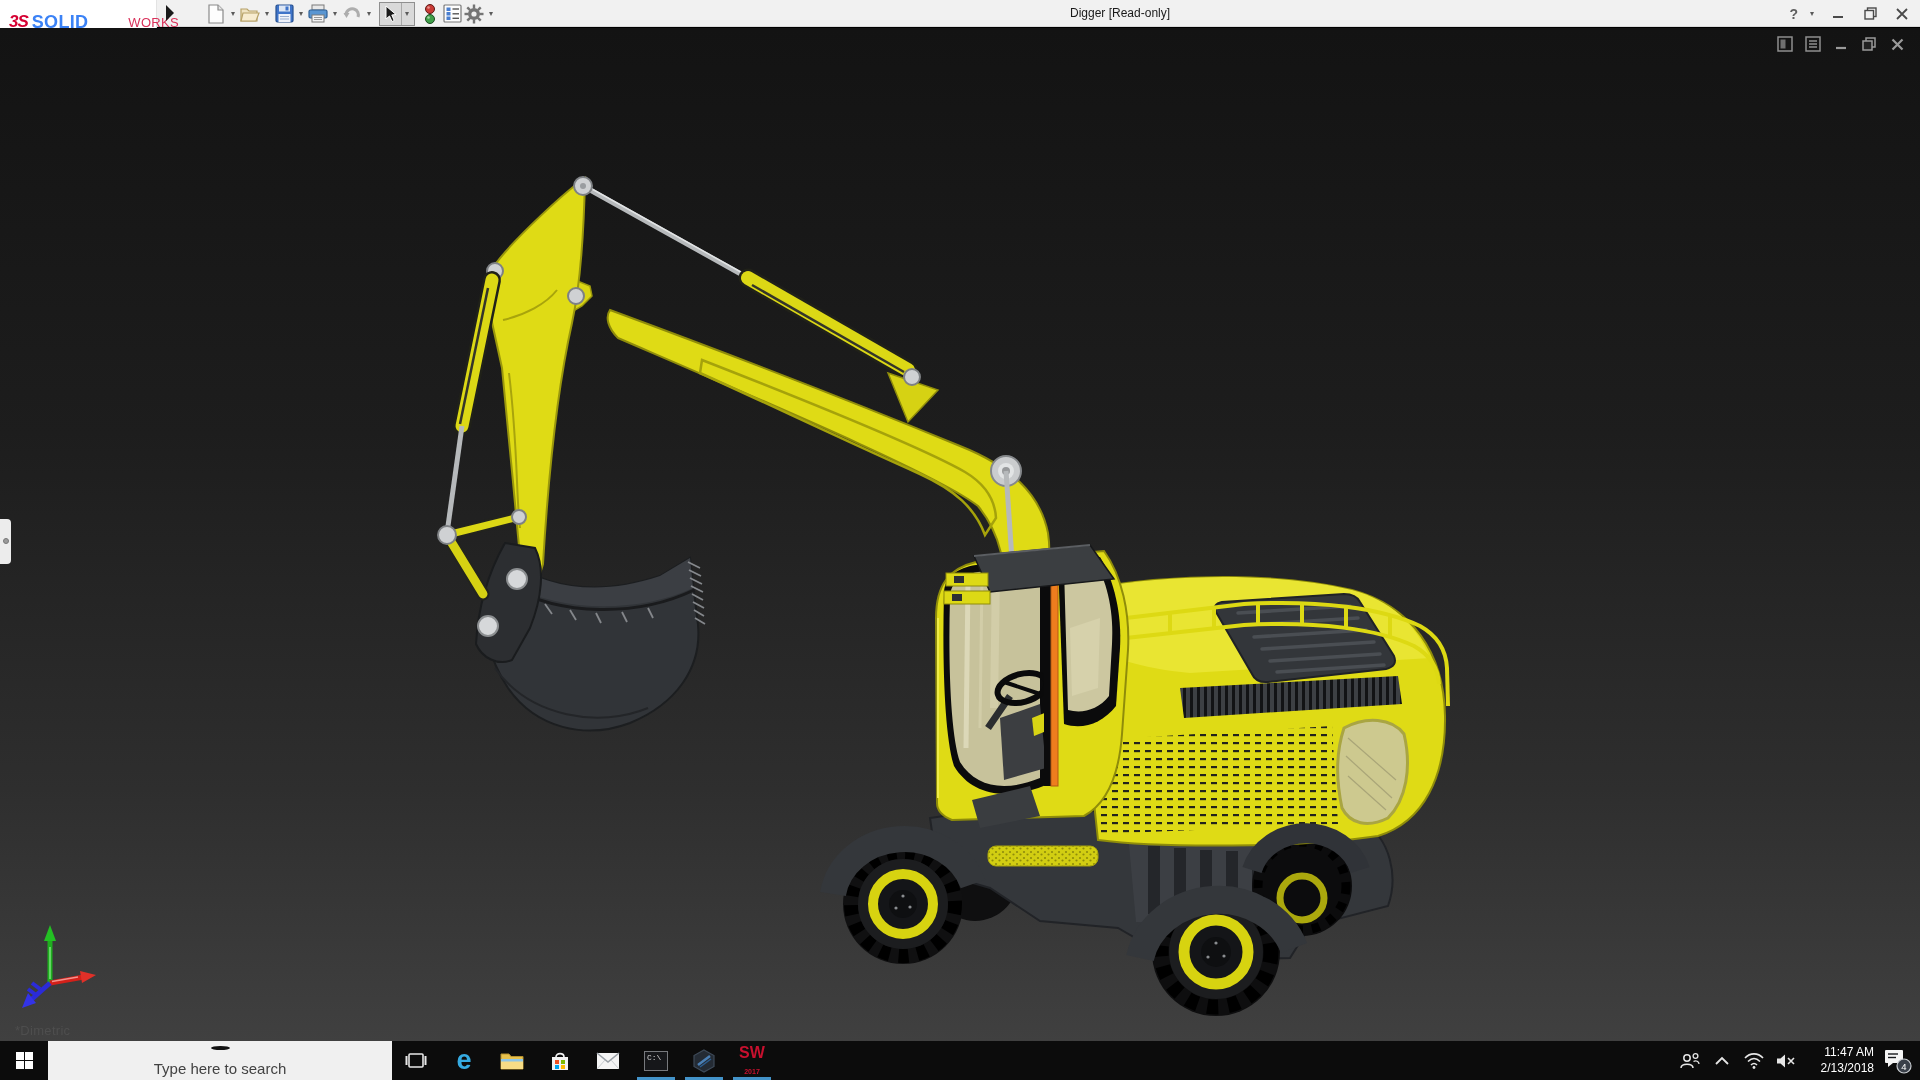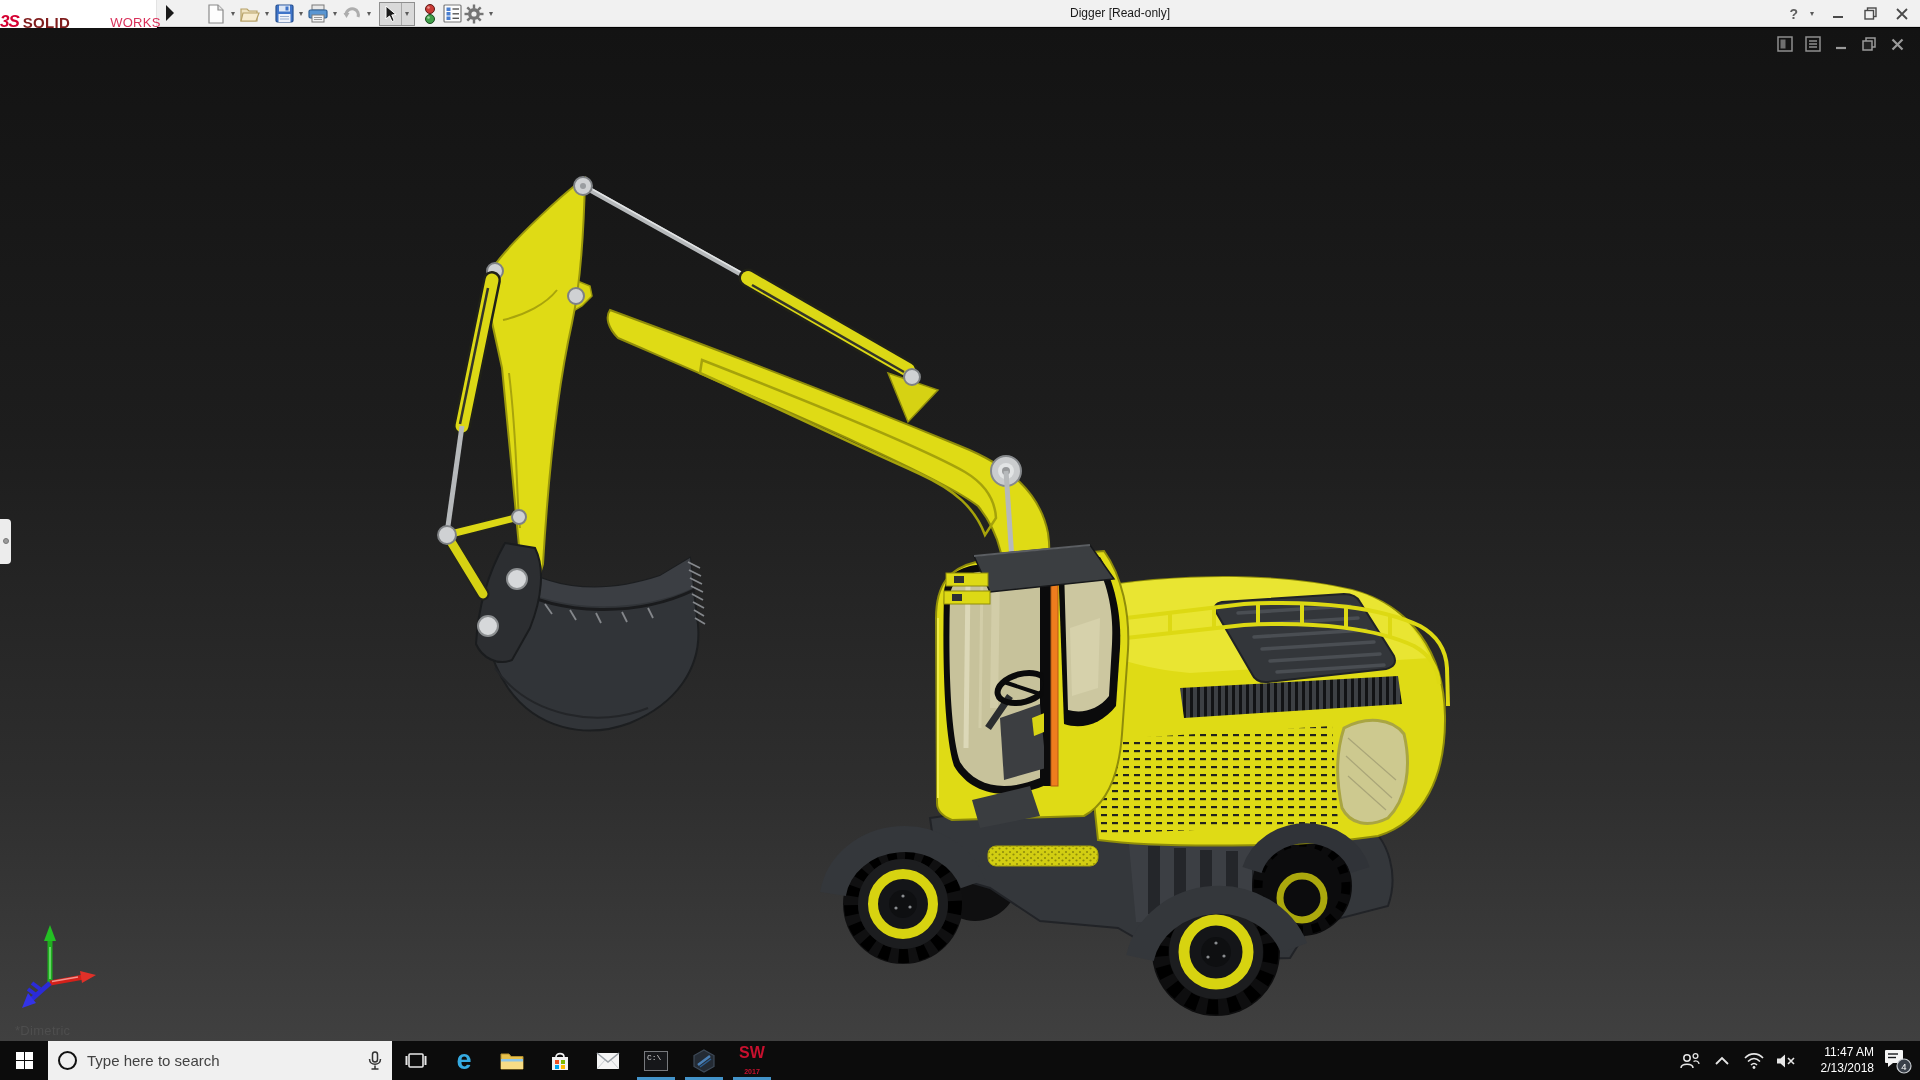--- a/index.html
+++ b/index.html
@@ -4,23 +4,23 @@
 <style>
   * { margin:0; padding:0; box-sizing:border-box; }
   html,body { width:1920px; height:1080px; overflow:hidden; background:#000;
     font-family:"Liberation Sans", sans-serif; }
   .app { position:relative; width:1920px; height:1080px; }
 
   
   .titlebar { position:absolute; left:0; top:0; width:1920px; height:27px;
     background:#f1f1f1; border-bottom:1px solid #d9d9d9; }
   .logo-area { position:absolute; left:0; top:0; width:157px; height:44px;
-    background:#ffffff; display:flex; align-items:center; border-right:1px solid #e3e3e3;}
+    background:#ffffff; display:flex; align-items:center; padding-left:9px; border-right:1px solid #e3e3e3;}
   .logo-3s { color:#d50032; font-weight:bold; font-style:italic; font-size:17px; letter-spacing:-1px; margin-right:4px; }
-  .logo-solid { color:#7f1d1d; font-weight:bold; font-size:15px; letter-spacing:.3px; }
+  .logo-solid { color:#3b82f6; font-weight:bold; font-size:18px; letter-spacing:.3px; }
   .logo-works { color:#d9315a; font-weight:normal; font-size:13px; letter-spacing:.3px;margin-left:40px; }
   .flyout-arrow { position:absolute; left:166px; top:5px; width:0; height:0;
     border-left:8px solid #1a1a1a; border-top:8px solid transparent; border-bottom:8px solid transparent; }
   .tb-icons { position:absolute; left:205px; top:0; height:27px; display:flex; align-items:center; }
   .tb-icon { width:22px; height:22px; display:flex; align-items:center; justify-content:center; }
   .caret { font-size:8px; color:#5a5a5a; width:12px; text-align:center; }
   .sel-box { display:flex; align-items:center; border:1px solid #8f8f8f; background:#d9d9d9; height:24px; margin:0 4px; }
   .sel-box .half { padding:0 3px; display:flex; align-items:center; height:100%; }
   .sel-box .divider { width:1px; height:100%; background:#a8a8a8; }
   .win-title { position:absolute; left:1070px; top:6px; width:200px; text-align:left;
@@ -39,21 +39,21 @@
   .left-tab .dot { position:absolute; left:3px; top:19px; width:6px; height:6px; border-radius:50%;
     background:#9a9a9a; border:1px solid #777; }
   .model-svg { position:absolute; left:0; top:0; width:1920px; height:1013px; }
   .triad { position:absolute; left:10px; top:893px; }
   .orient-label { position:absolute; left:15px; bottom:3px; font-size:13px; color:#4e4e4e; letter-spacing:.3px; }
 
   
   .taskbar { position:absolute; left:0; top:1041px; width:1920px; height:39px; background:#0c0c0c;
     display:flex; align-items:stretch; }
   .start-btn { width:48px; display:flex; align-items:center; justify-content:center; }
-  .search-box { width:344px; background:#f0f0f0; display:flex; align-items:center; padding:5px 10px; gap:10px; }
+  .search-box { width:344px; background:#f0f0f0; display:flex; align-items:center; padding:5px 10px; gap:10px;flex-direction:column; }
   .search-circle { width:19px; height:19px; border:2.5px solid #111; border-radius:50%; }
   .search-text { font-size:15px; color:#424242; flex:1; }
   .task-slot { width:48px; position:relative; display:flex; align-items:center; justify-content:center; }
   .run-bar { position:absolute; bottom:0; left:5px; width:38px; height:3px; background:#4393c9; }
   .tray { margin-left:auto; display:flex; align-items:center; gap:4px; padding-right:4px; }
   .tray-ico { width:28px; height:39px; display:flex; align-items:center; justify-content:center; }
   .clock { width:72px; text-align:right; color:#fff; font-size:12px; line-height:1.3; padding-right:2px; }
   .sw-ico { text-align:center; line-height:1; }
   .sw-letters { font-size:16px; font-weight:bold; color:#c8102e; letter-spacing:0; }
   .sw-year { font-size:7px; font-weight:bold; color:#c8102e; }

